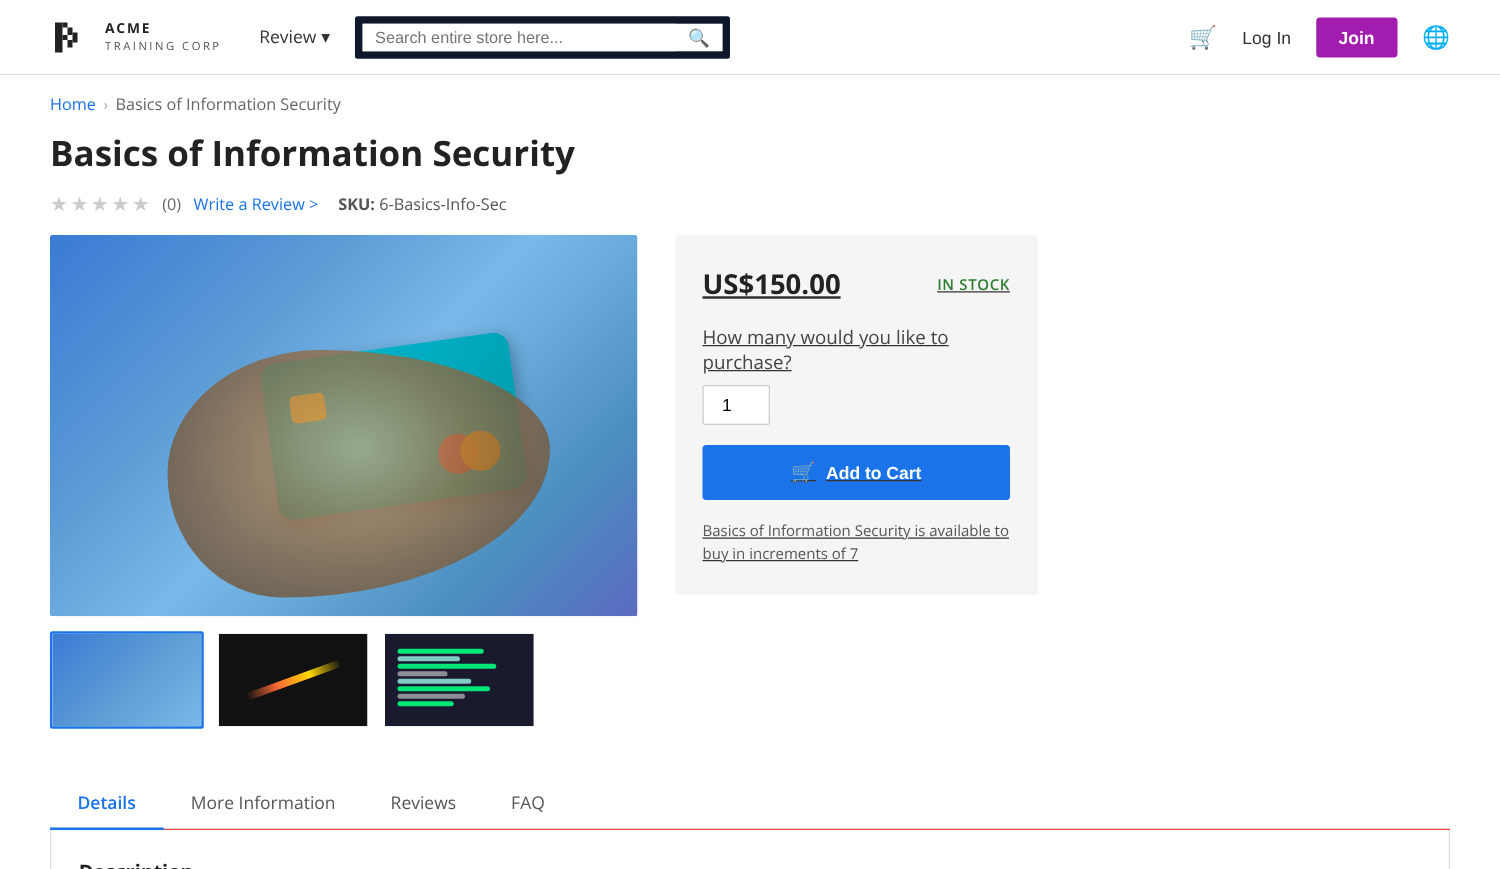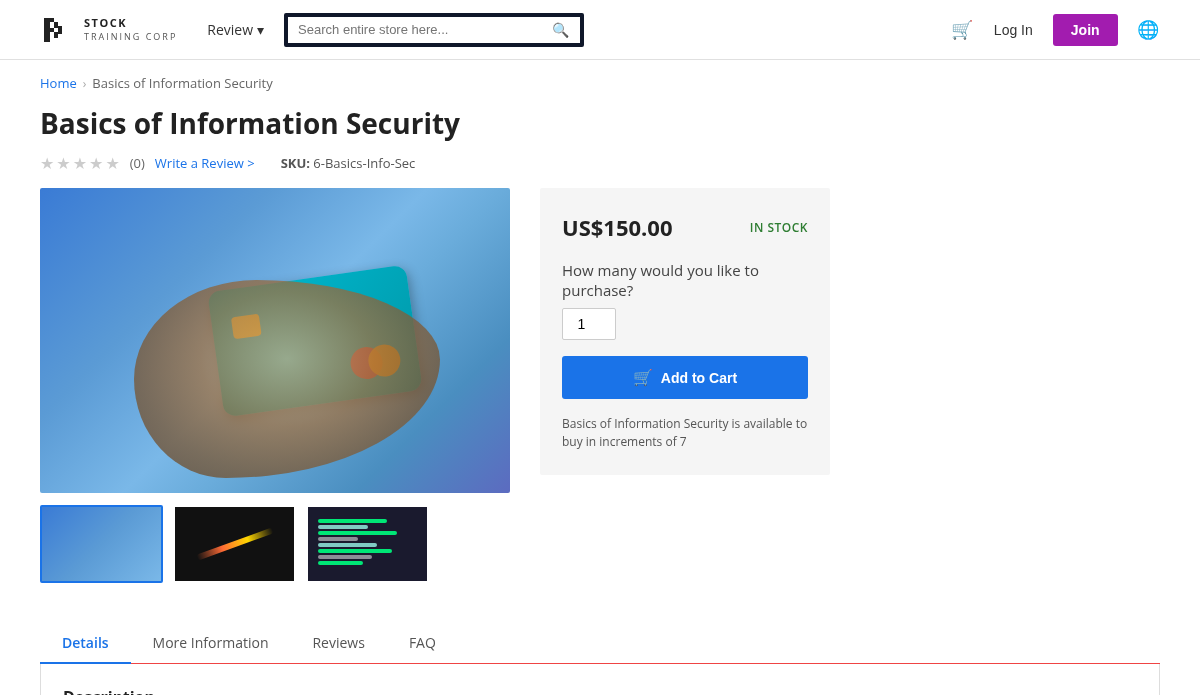--- a/index.html
+++ b/index.html
@@ -41,21 +41,21 @@
       align-items: center;
       gap: 4px;
       font-size: 14px;
       color: #333;
       cursor: pointer;
       margin-right: 20px;
     }
     .search-bar {
       display: flex;
       align-items: center;
-      border: 4px solid #0f172a;
+      border: 6px solid #0f172a;
       border-radius: 2px;
       overflow: hidden;
       flex: 1;
       max-width: 300px;
       height: 34px;
     }
     .search-bar input {
       border: none;
       outline: none;
       padding: 6px 10px;
@@ -154,28 +154,29 @@
       font-size: 13px;
     }
     .review-link {
       color: #1a73e8;
       text-decoration: none;
       font-size: 13px;
     }
     .sku-text {
       font-size: 13px;
       color: #555;
-      margin-left: 16px;
+      margin-left: 6px;
     }
 
     
     .main-content {
       display: flex;
       padding: 0 40px 20px;
       gap: 30px;
+      text-decoration: underline;
     }
 
     
     .product-image-section {
       flex: 0 0 470px;
     }
     .main-image-container {
       width: 470px;
       height: 305px;
       overflow: hidden;
@@ -403,21 +404,21 @@
   <div class="logo-area">
     <svg class="logo-icon" viewBox="0 0 36 36" xmlns="http://www.w3.org/2000/svg">
       <rect x="4" y="6" width="6" height="24" fill="#222"></rect>
       <rect x="10" y="6" width="4" height="4" fill="#222"></rect>
       <rect x="10" y="16" width="4" height="4" fill="#222"></rect>
       <rect x="14" y="10" width="4" height="6" fill="#222"></rect>
       <rect x="14" y="20" width="4" height="6" fill="#222"></rect>
       <rect x="18" y="14" width="4" height="8" fill="#222"></rect>
     </svg>
     <div>
-      <div class="logo-text">STOCK</div>
+      <div class="logo-text">ACME</div>
       <div class="logo-sub">TRAINING CORP</div>
     </div>
   </div>
 
   <div class="nav-explore">
     <span>Review</span>
     <span>▾</span>
   </div>
 
   <div class="search-bar">

